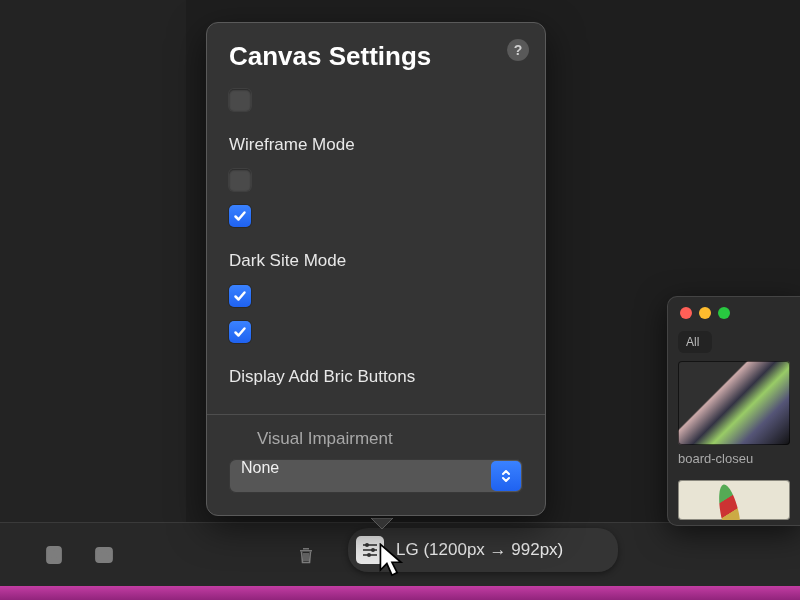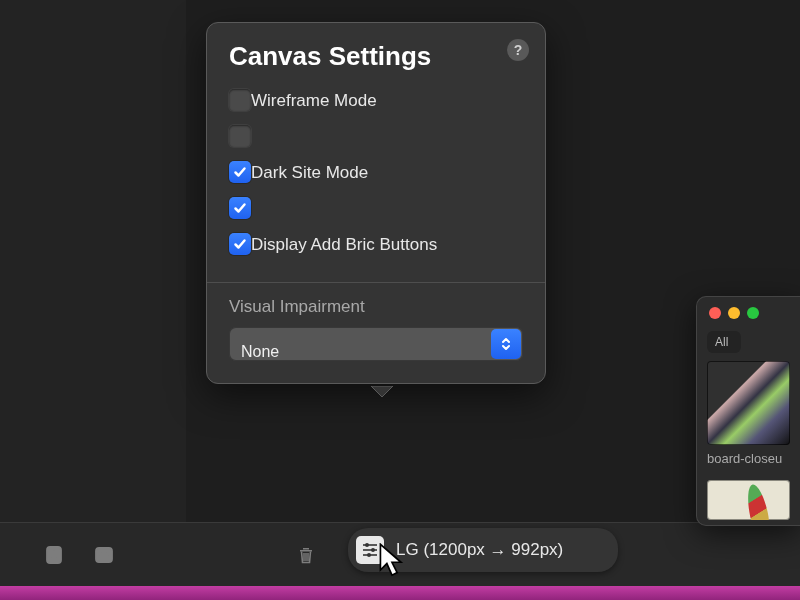--- a/index.html
+++ b/index.html
@@ -76,62 +76,63 @@
   }
   .help-btn {
     position:absolute; right:16px; top:16px; width:22px; height:22px;
     border-radius:50%; background:#595959; color:#d0d0d0;
     display:flex; align-items:center; justify-content:center;
     font-size:14px; font-weight:600; cursor:pointer;
   }
 
   .option-list { padding: 4px 22px 12px 22px; }
   .option-row {
-    display:flex; align-items:flex-end; gap:0;
+    display:flex; align-items:flex-start; gap:24px;
     padding:7px 0; font-size:17px; color:#e8e8e8;
     cursor:pointer;
+    flex-direction:column;
   }
   .chk {
     width:22px; height:22px; border-radius:5px;
     background:#4a4a4a;
     box-shadow: inset 0 1px 2px rgba(0,0,0,.5), 0 0 0 1px rgba(255,255,255,.06);
     display:flex; align-items:center; justify-content:center;
     flex-shrink:0;
   }
   .chk.checked {
     background: linear-gradient(#3a82ff, #1f62f0);
     box-shadow: 0 0 0 1px rgba(0,0,0,.2);
   }
   .chk svg { display:none; }
   .chk.checked svg { display:block; }
   .chk svg polyline { fill:none; stroke:#fff; stroke-width:2.5; stroke-linecap:round; stroke-linejoin:round; }
 
   .divider { height:1px; background:#4e4e4e; margin: 8px 0 14px 0; }
 
-  .sub-title { font-size:17px; color:#a8a8a8; padding:0 22px 10px 22px; }
+  .sub-title { font-size:17px; color:#a8a8a8; padding:0 22px 10px 22px;margin-left:28px; }
 
   .select-wrap { padding:0 22px; }
   .select {
     position:relative; height:34px; border-radius:7px;
     background:#565656;
     box-shadow: inset 0 0 0 1px rgba(0,0,0,.35);
-    display:flex; align-items:flex-end; padding-left:12px;
+    display:flex; align-items:flex-start; padding-left:12px;
     color:#f0f0f0; font-size:16px; cursor:pointer;
   }
   .select .stepper {
     position:absolute; right:2px; top:2px; bottom:2px; width:30px;
     background: linear-gradient(#3a82ff, #1f62f0);
     border-radius:5px;
     display:flex; flex-direction:column; align-items:center; justify-content:center;
   }
   .select .stepper svg polyline { fill:none; stroke:#fff; stroke-width:2; stroke-linecap:round; stroke-linejoin:round; }
 
   
   .side-window {
-    position:absolute; right:0; top:296px; width:104px; height:230px;
+    position:absolute; right:0; top:296px; width:133px; height:230px;
     background:#2b2b2b; border-radius:10px 0 0 10px;
     border:1px solid #444; border-right:none;
     box-shadow: 0 8px 30px rgba(0,0,0,.6);
     overflow:hidden;
   }
   .traffic { display:flex; gap:7px; padding:10px 0 8px 12px; }
   .traffic .dot { width:12px; height:12px; border-radius:50%; }
   .t-red{background:#ff5f57;} .t-yel{background:#febc2e;} .t-grn{background:#28c840;}
   .side-tab {
     margin:4px 10px 8px 10px;

